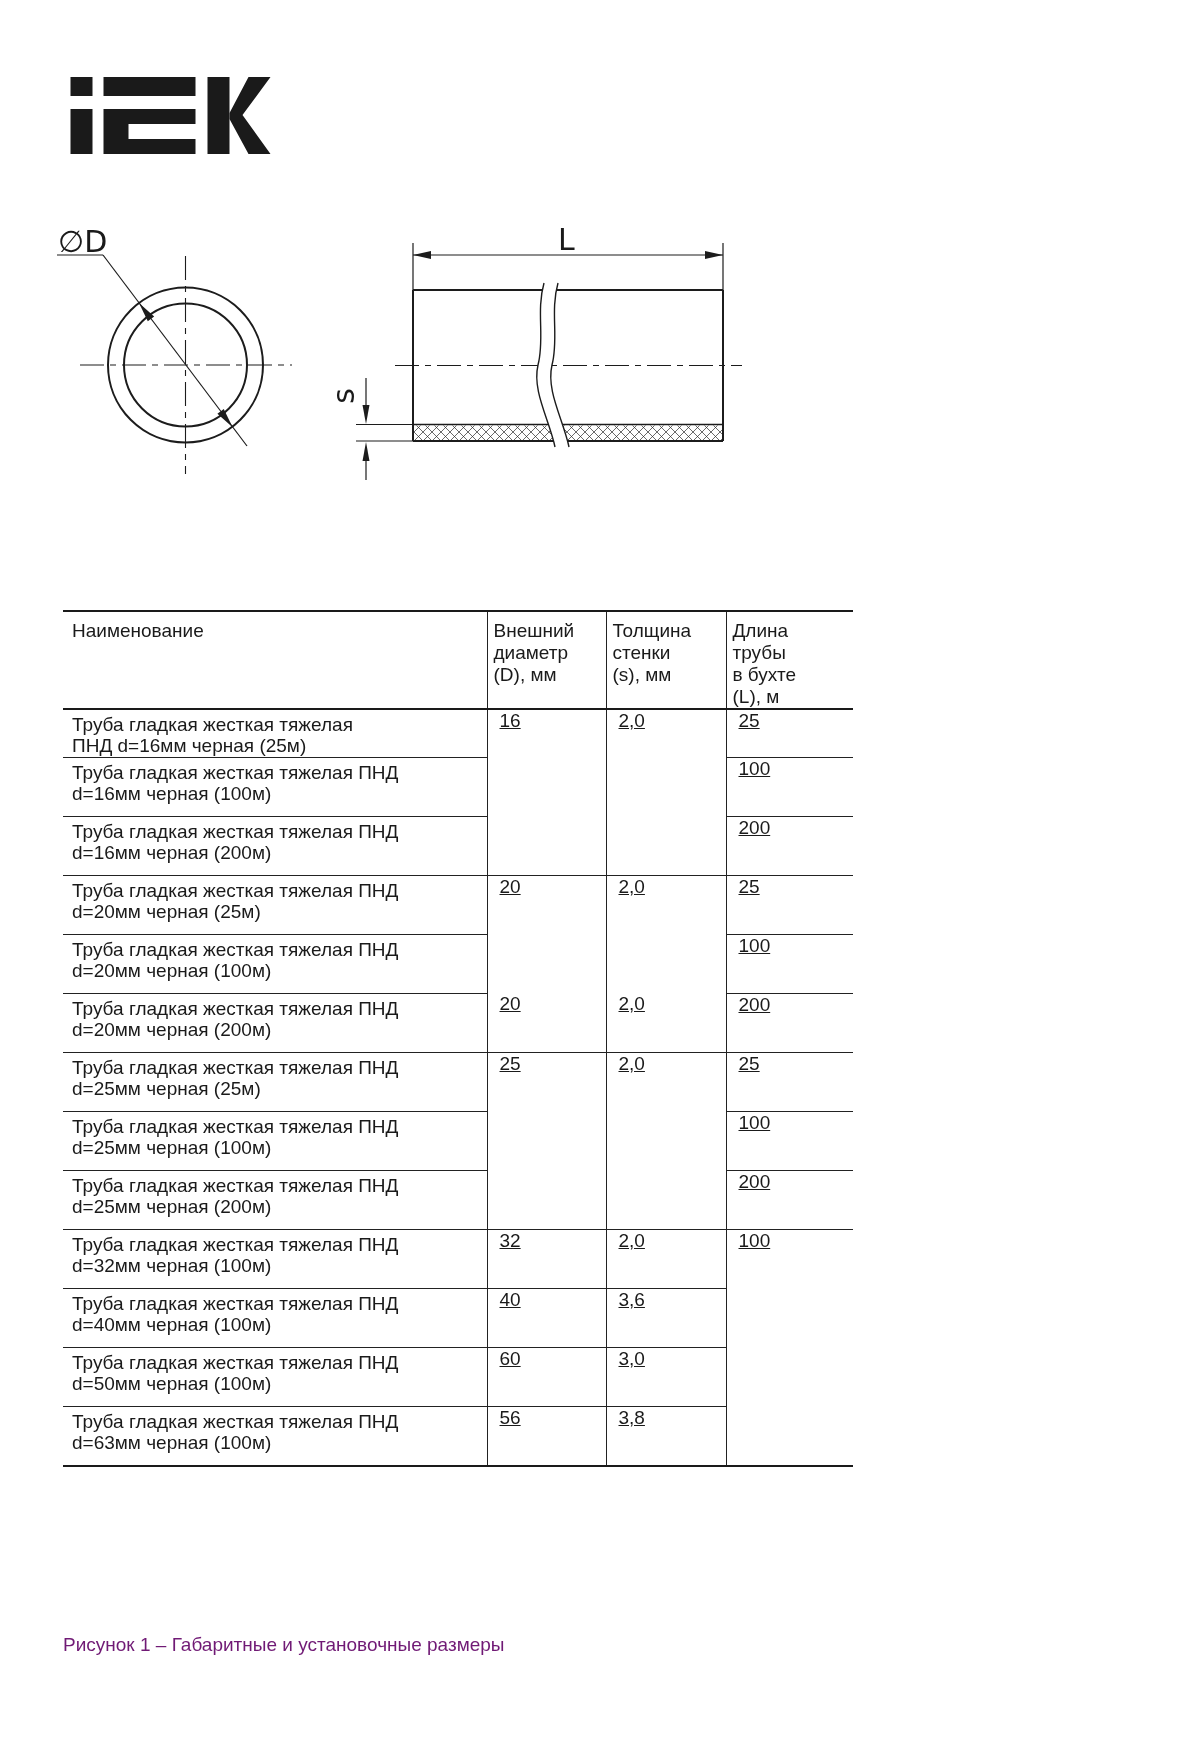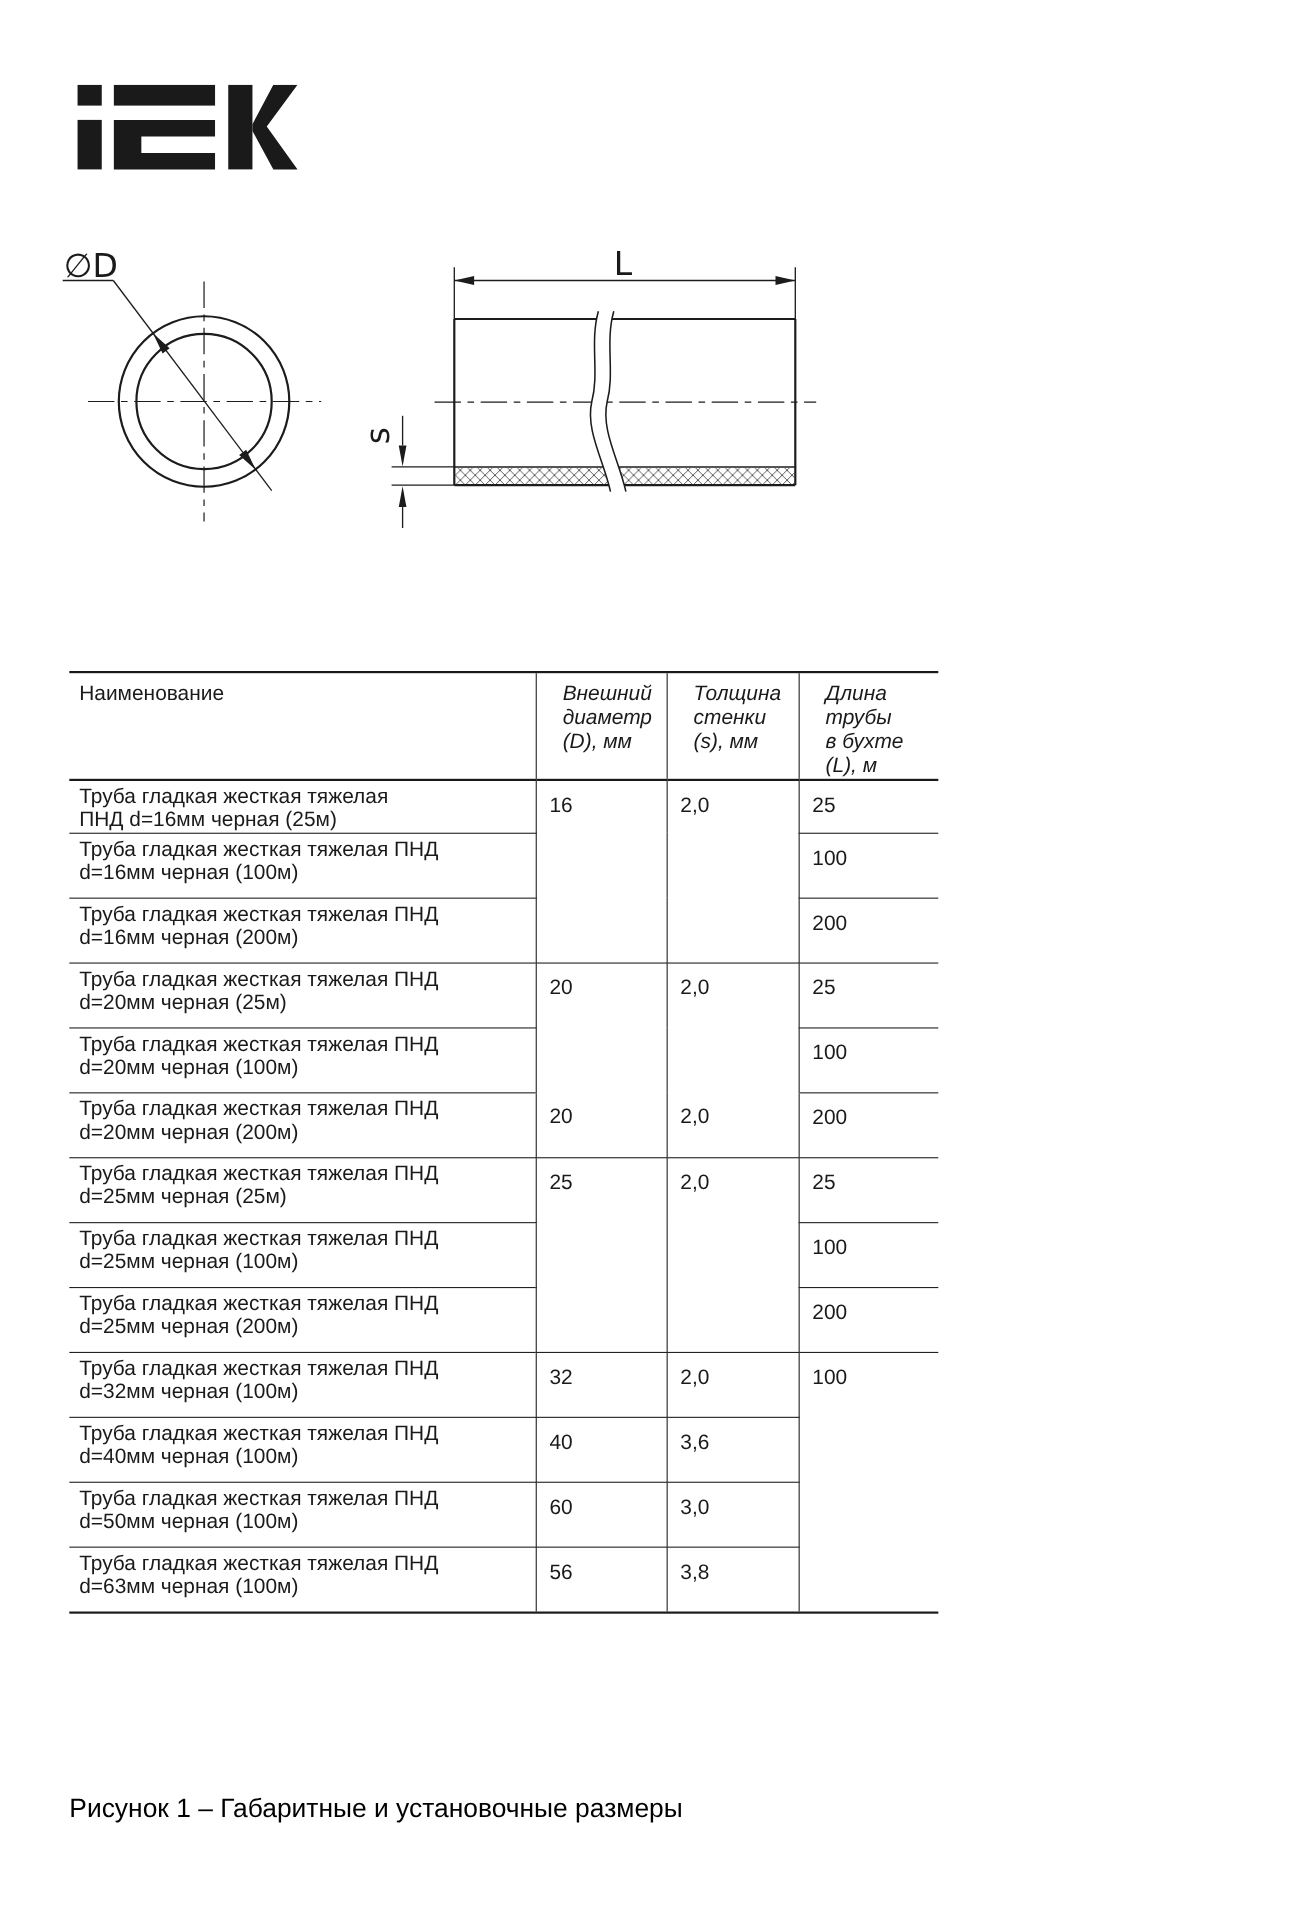--- a/index.html
+++ b/index.html
@@ -40,30 +40,30 @@
     text-align:left;
     white-space:pre-line;
     overflow:hidden;
   }
   table.dim thead th{
     height:97px;
     border-bottom:2px solid #1a1a1a;
     padding:8px 8px 0 9px;
     line-height:22px;
   }
-  table.dim thead th.h-val{padding-left:24px;font-style:italic;}
+  table.dim thead th.h-val{padding-left:6px;}
   table.dim tbody tr{height:59px;margin-top:16px;}
   table.dim tbody tr:first-child{height:48px;}
   table.dim td.c-name{padding:4px 8px 0 9px;}
-  table.dim td.c-val{padding:12px 6px 0 12px;}
+  table.dim td.c-val{padding:0 6px 0 12px;text-decoration:underline;}
   table.dim td.no-top{border-top-style:hidden;}
   
   .caption{
     position:absolute;left:63px;top:1630px;
-    font-size:24px;line-height:30px;color:#000000;
+    font-size:19px;line-height:30px;color:#701a75;
   }
 </style>
 </head>
 <body>
 
 <div class="page">
 
   <svg class="logo" viewBox="0 0 200 78" aria-hidden="true">
     <g fill="#1a1a1a">
       <rect x="0" y="0" width="22" height="19"></rect>

